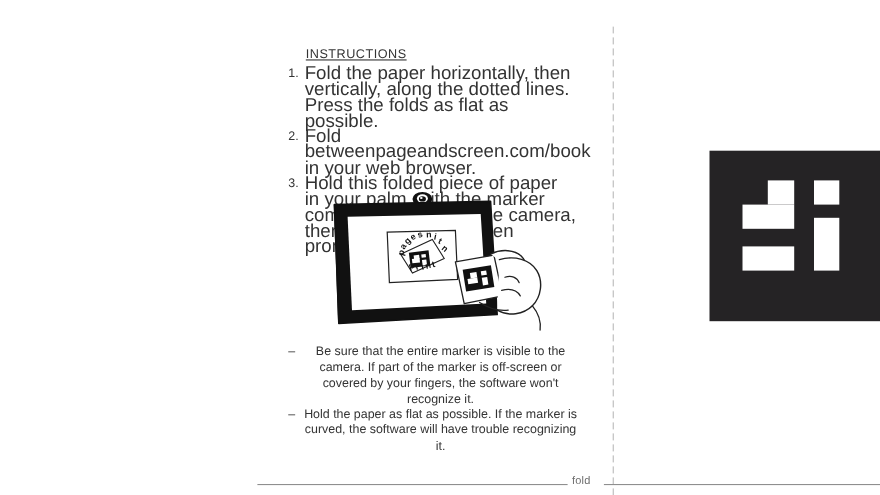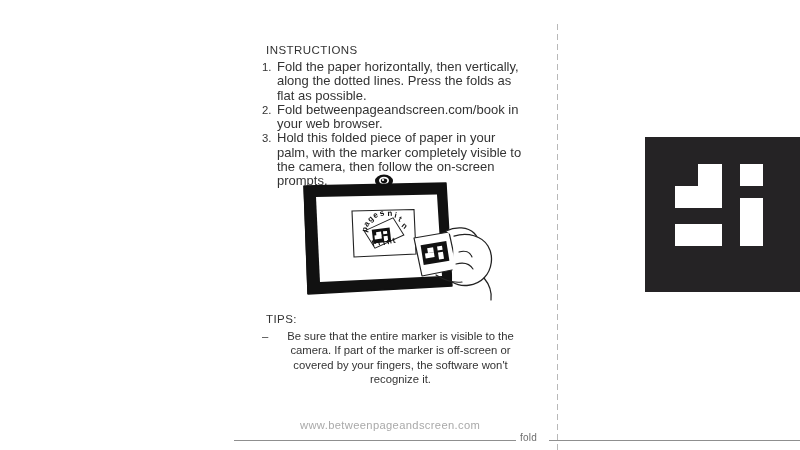--- a/index.html
+++ b/index.html
@@ -67,34 +67,35 @@
   .instructions {
     position: absolute;
     left: 262px;
     top: 44px;
     width: 262px;
   }
   .section-heading {
     font-size: 11.5px;
     letter-spacing: 0.45px;
     color: #333333;
-    margin: 0 0 4px 4px;
+    margin: 0 0 4px 16px;
     font-weight: 400;
+    text-decoration: underline;
   }
   ol.steps {
     margin: 0;
     padding: 0;
     list-style: none;
     counter-reset: stepcount;
   }
   ol.steps > li {
     counter-increment: stepcount;
     position: relative;
     padding-left: 15px;
-    font-size: 13px;
+    font-size: 17px;
     line-height: 14.3px;
     color: #333333;
     margin-bottom: 0;
   }
   ol.steps > li:before {
     content: counter(stepcount) ".";
     position: absolute;
     left: 0;
     top: 0;
     font-size: 11.3px;
@@ -256,27 +257,26 @@
         <path d="M 163,78 C 169,76 174,78 176,83" fill="none" stroke="#222222" stroke-width="1.1" stroke-linecap="round"></path>
         <path d="M 160,90 C 168,88 174,90 177,95" fill="none" stroke="#222222" stroke-width="1.1" stroke-linecap="round"></path>
         <path d="M 140,101 C 148,106 158,109 166,108" fill="none" stroke="#222222" stroke-width="1.2" stroke-linecap="round"></path>
 
         <path d="M 188,104 C 193,110 196,118 195,126" fill="none" stroke="#222222" stroke-width="1.2" stroke-linecap="round"></path>
       </g>
     </svg>
   </div>
 
   <div class="tips">
-    <div class="section-heading">TIPS:</div>
     <ul class="tiplist">
       <li>Be sure that the entire marker is visible to the camera. If part of the marker is off-screen or covered by your fingers, the software won't recognize it.</li>
+      <li>Hold the paper as flat as possible. If the marker is curved, the software will have trouble recognizing it.</li>
     </ul>
   </div>
 
-  <div class="site-url">www.betweenpageandscreen.com</div>
 
   <div class="marker">
     <div class="cell m-a"></div>
     <div class="cell m-b"></div>
     <div class="cell m-c"></div>
     <div class="cell m-d"></div>
     <div class="cell m-e"></div>
   </div>
 
 </div>

